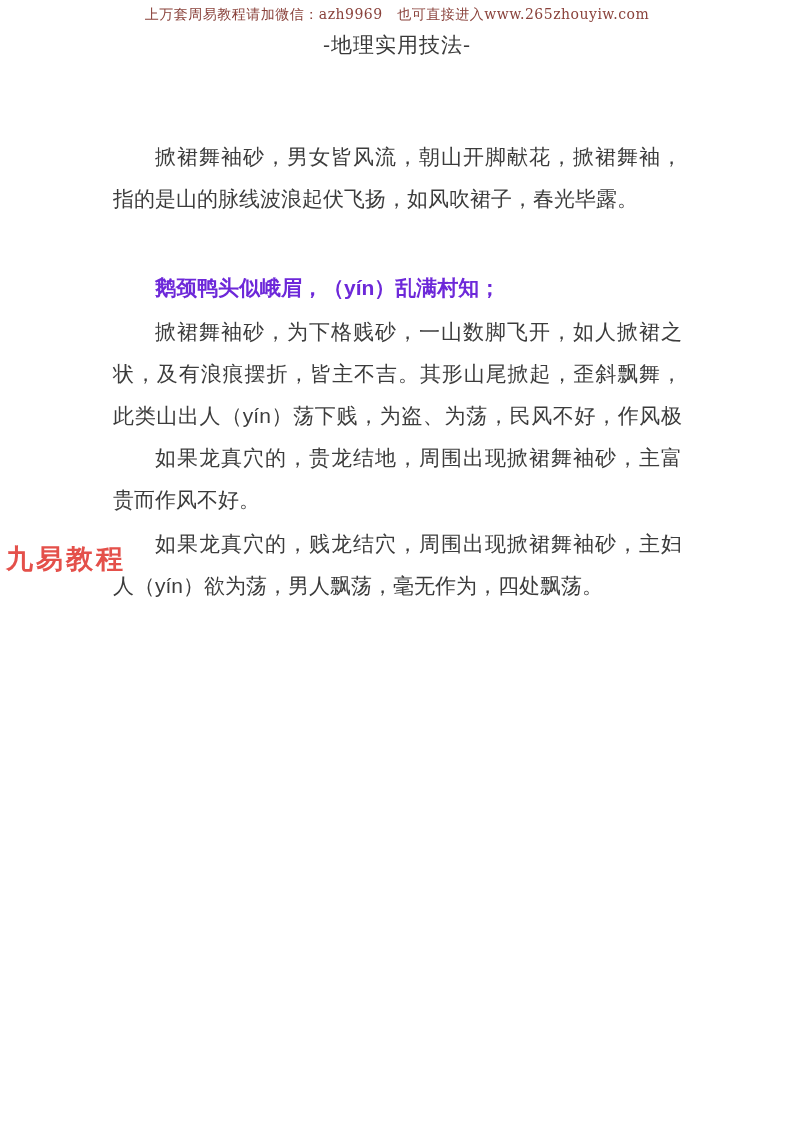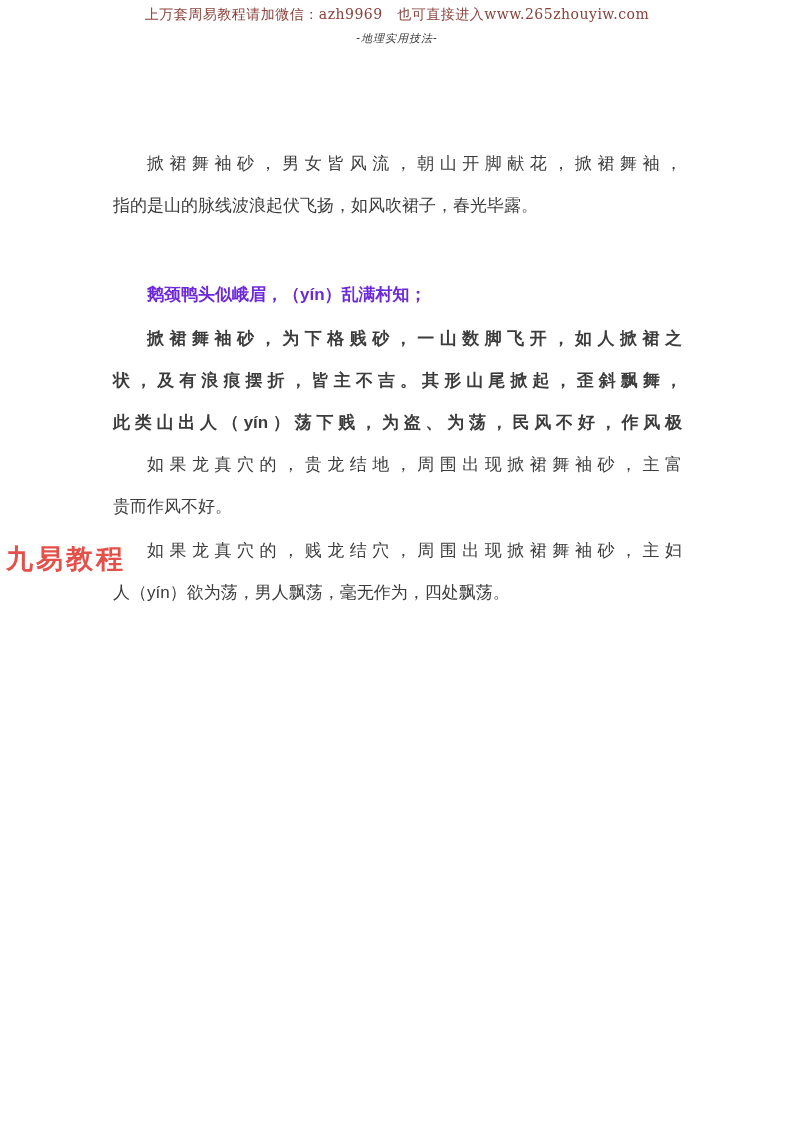--- a/index.html
+++ b/index.html
@@ -20,50 +20,49 @@
     font-size: 14px;
     color: #8a423b;
     letter-spacing: 0.5px;
     white-space: pre;
   }
   .doc-title {
     position: absolute;
     top: 31px; left: 0; right: 0;
     text-align: center;
     font-family: "DejaVu Serif", "Liberation Serif", serif;
-    font-size: 11px;
+    font-size: 21px;
     color: #3a3a3a;
     letter-spacing: 1px;
-    font-style: italic;
   }
   .body-text {
     position: absolute;
-    top: 143px;
+    top: 136px;
     left: 113px;
     width: 569px;
-    font-size: 17px;
+    font-size: 21px;
     line-height: 42px;
     color: #3c3c3c;
   }
   .para { margin: 0; }
   .line { display: block; }
   .j {
     text-align: justify;
     text-align-last: justify;
     text-justify: inter-character;
   }
   .indent { text-indent: 2em; }
   .verse {
     margin-top: 43px;
     line-height: 50px;
     font-weight: bold;
     color: #6d28d9;
   }
   .verse .line { text-indent: 2em; }
-  .para-2 { margin-top: -2px; font-weight: bold; }
+  .para-2 { margin-top: -2px; }
   .para-4 { margin-top: 2px; }
   .watermark {
     position: absolute;
     left: 6px;
     top: 541px;
     font-size: 27px;
     line-height: 36px;
     font-weight: bold;
     color: #e4504a;
     letter-spacing: 3px;

